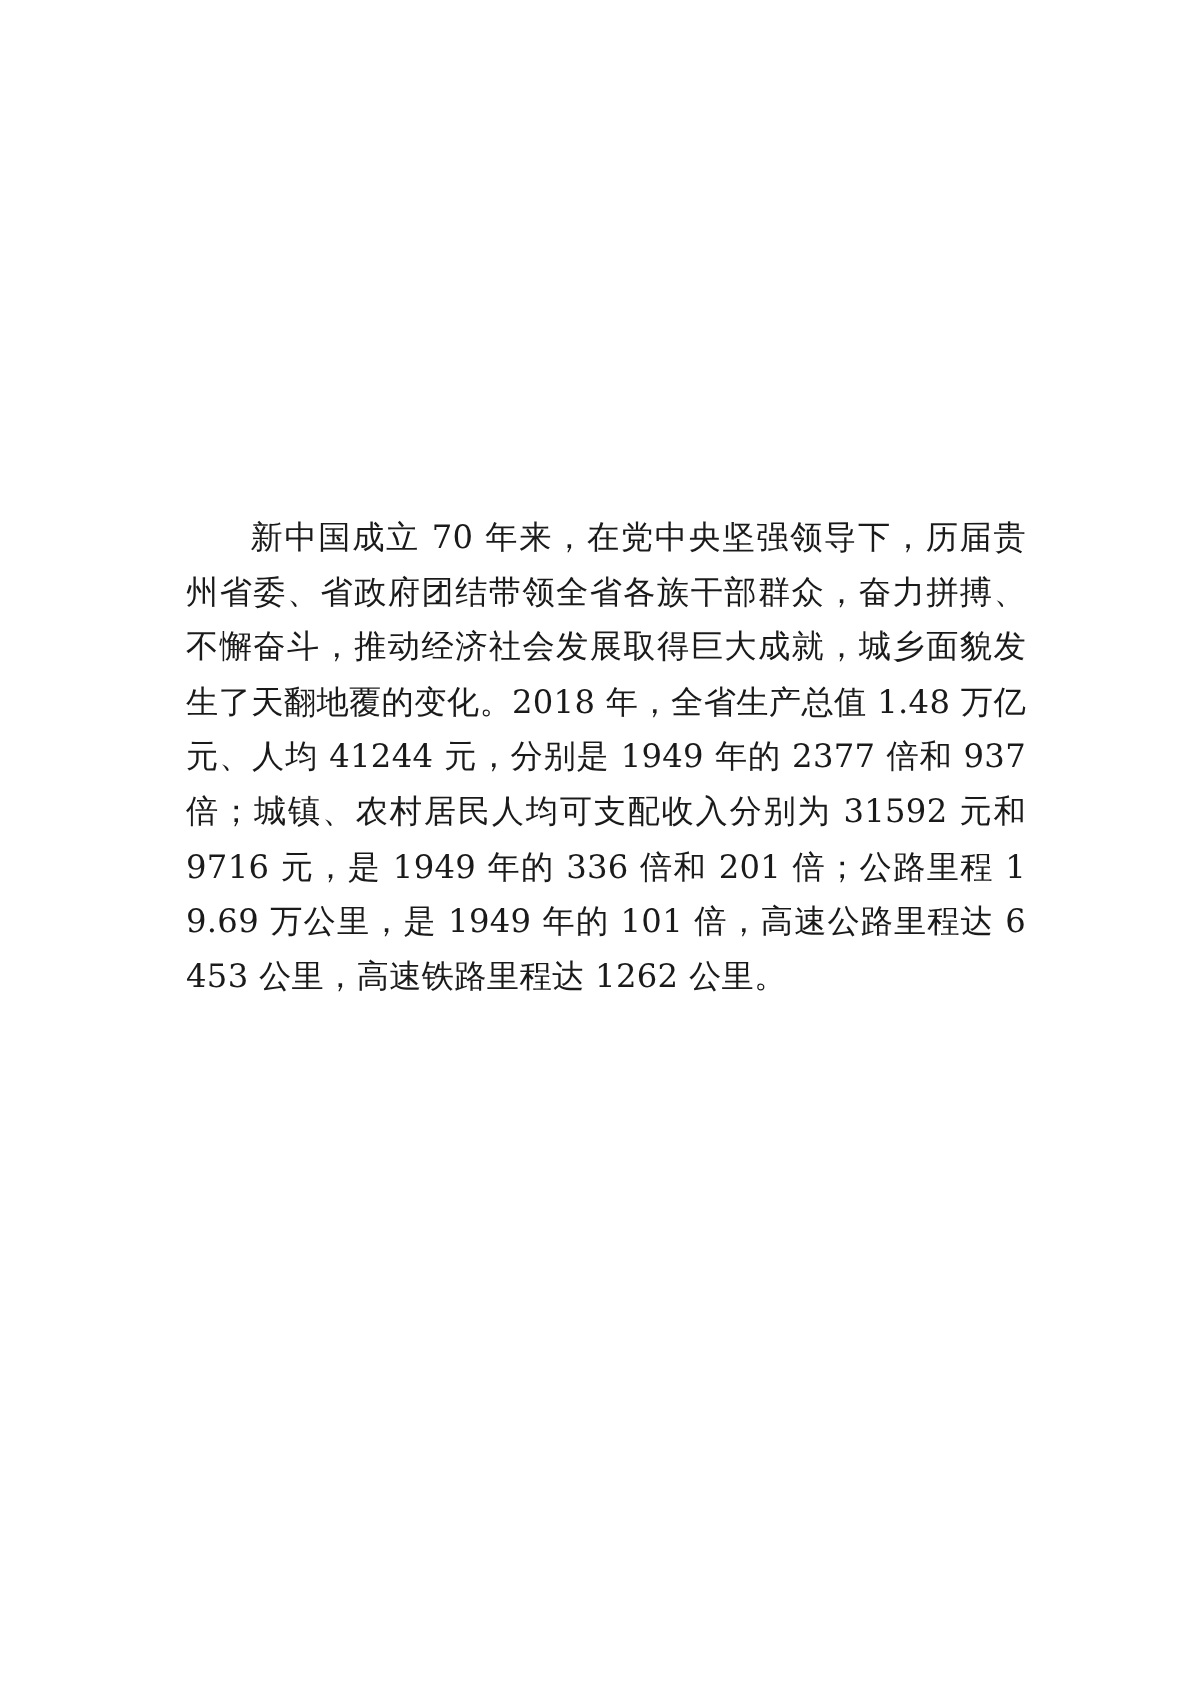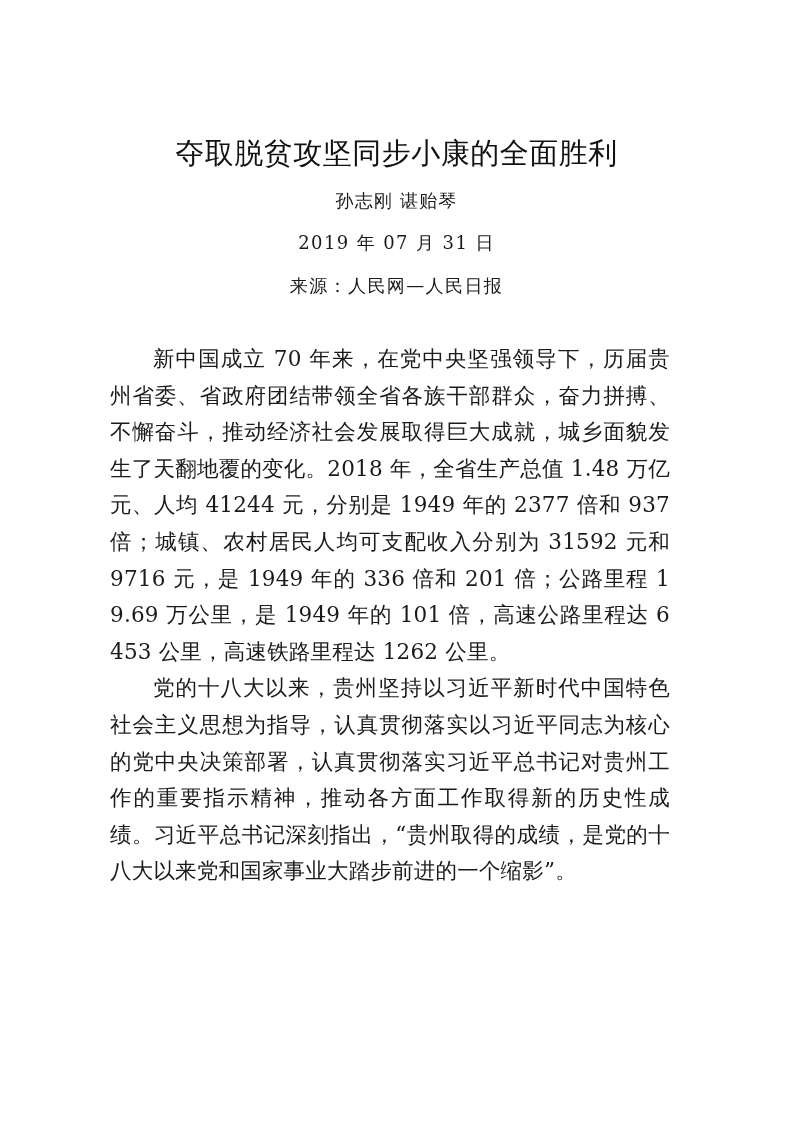--- a/index.html
+++ b/index.html
@@ -74,21 +74,21 @@
     letter-spacing: 1.4px;
     color: #1a1a1a;
     margin: 0;
     padding-top: 13px;
   }
 
   
 
   .article-body {
     position: absolute;
-    left: 110px;
+    left: 124px;
     top: 341px;
     width: 560px;
   }
 
   .para {
     font-family: "DejaVu Serif", "Liberation Serif", serif;
     font-size: 21.5px;
     line-height: 36.6px;
     color: #1a1a1a;
     margin: 0;
@@ -98,25 +98,18 @@
     letter-spacing: 0.2px;
     word-break: break-all;
     hyphens: none;
   }
 </style>
 </head>
 <body>
 
 <div class="page">
 
-  <div class="masthead">
-    <h1 class="doc-title">夺取脱贫攻坚同步小康的全面胜利</h1>
-    <div class="doc-authors">孙志刚 谌贻琴</div>
-    <div class="doc-date">2019 年 07 月 31 日</div>
-    <div class="doc-source">来源：人民网—人民日报</div>
-  </div>
 
   <div class="article-body">
     <p class="para">新中国成立 70 年来，在党中央坚强领导下，历届贵州省委、省政府团结带领全省各族干部群众，奋力拼搏、不懈奋斗，推动经济社会发展取得巨大成就，城乡面貌发生了天翻地覆的变化。2018 年，全省生产总值 1.48 万亿元、人均 41244 元，分别是 1949 年的 2377 倍和 937 倍；城镇、农村居民人均可支配收入分别为 31592 元和 9716 元，是 1949 年的 336 倍和 201 倍；公路里程 19.69 万公里，是 1949 年的 101 倍，高速公路里程达 6453 公里，高速铁路里程达 1262 公里。</p>
-    <p class="para">党的十八大以来，贵州坚持以习近平新时代中国特色社会主义思想为指导，认真贯彻落实以习近平同志为核心的党中央决策部署，认真贯彻落实习近平总书记对贵州工作的重要指示精神，推动各方面工作取得新的历史性成绩。习近平总书记深刻指出，“贵州取得的成绩，是党的十八大以来党和国家事业大踏步前进的一个缩影”。</p>
   </div>
 
 </div>
 
 </body></html>

